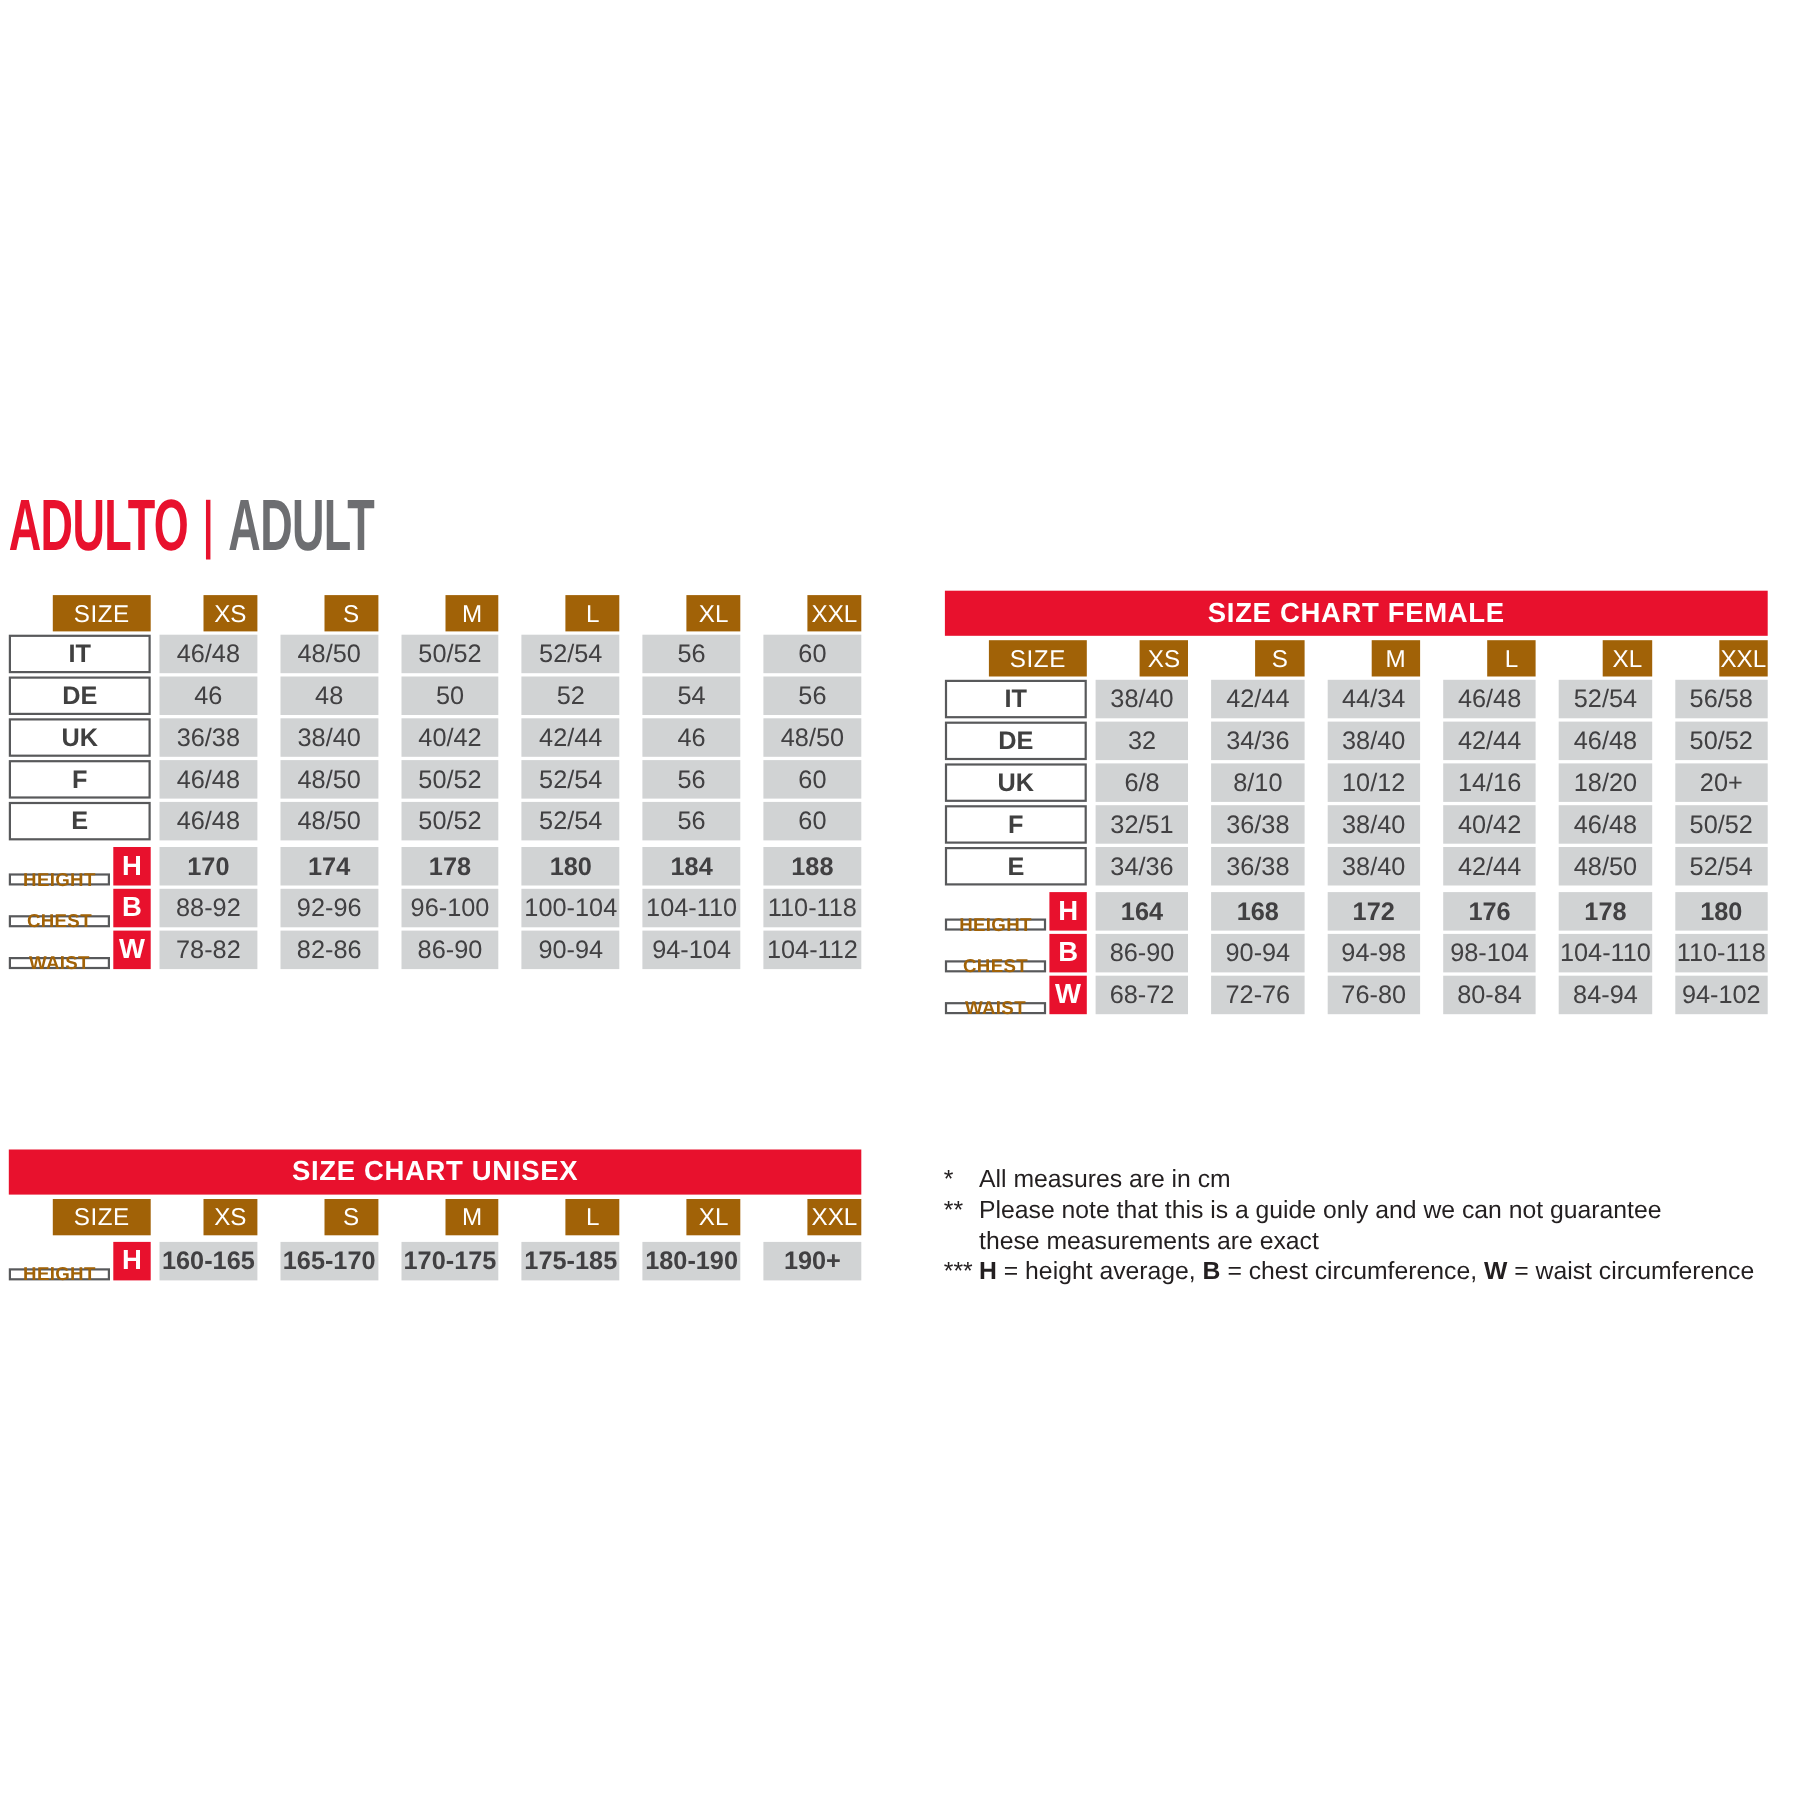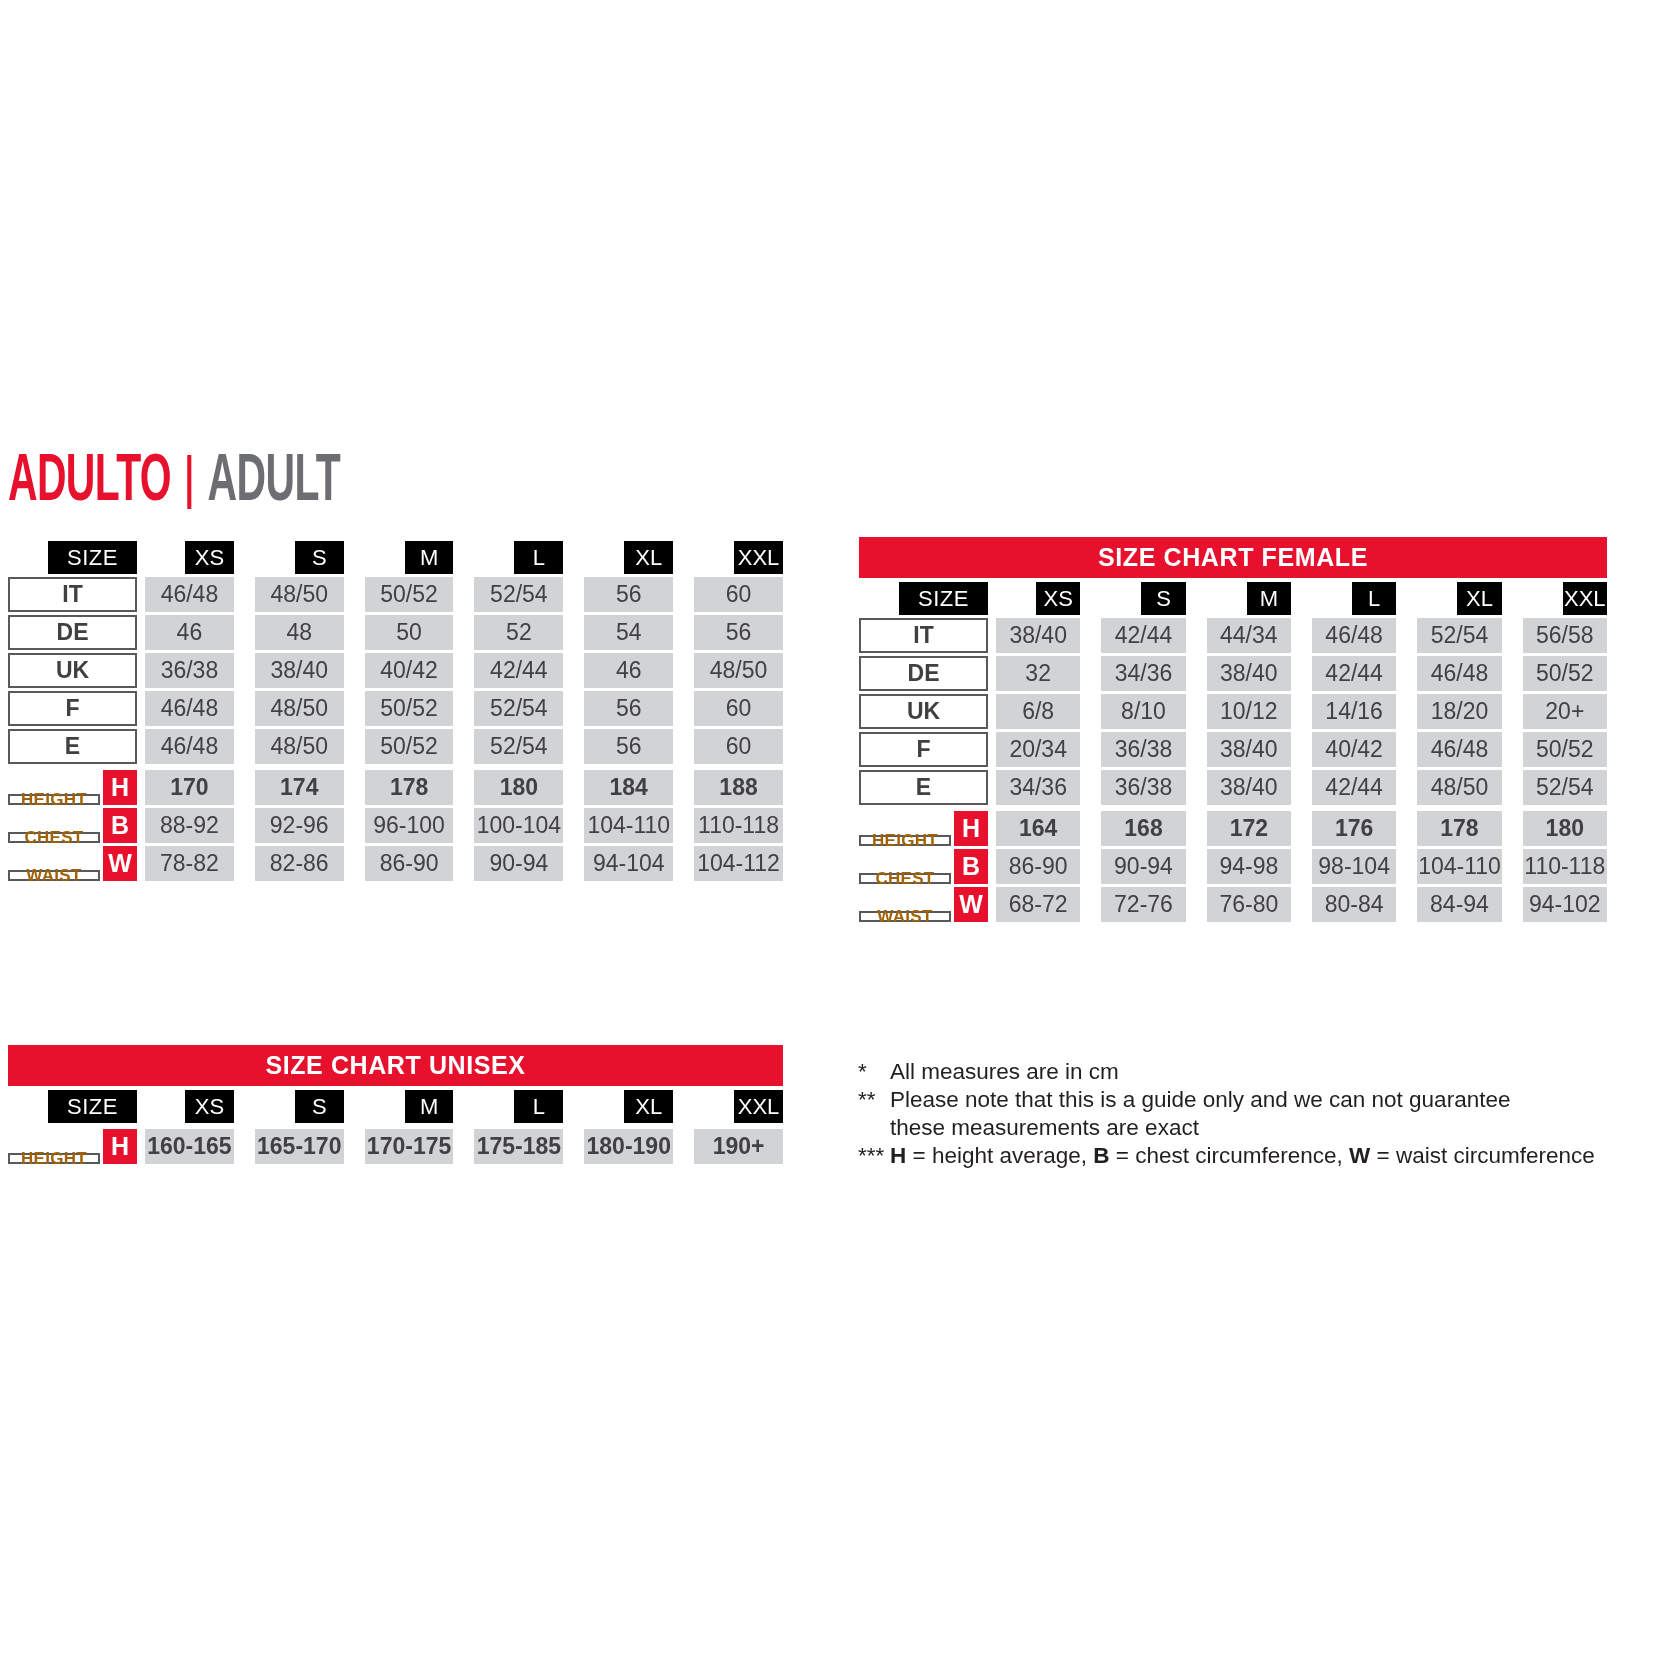--- a/index.html
+++ b/index.html
@@ -65,21 +65,21 @@
   .label-col {
     flex: 0 0 129px;
     width: 129px;
     margin-right: 8px;
     display: flex;
   }
   .cells { flex: 1; display: flex; gap: 21px; }
 
   .hcell {
     flex: 1;
-    background: #000000;
+    background: #a16207;
     color: #ffffff;
     font-size: 22px;
     display: flex;
     align-items: center;
     justify-content: center;
     margin-left: 40px;
   }
   .hcell.size-hd { letter-spacing: 0.5px; }
 
   .cell {
@@ -432,21 +432,21 @@
                 <div class="cell">20+</div>
               </div>
           </div>
 
           <div class="row">
             <div class="label-col">
               <div class="label-box">F</div>
             </div>
             <div class="cells">
 
-                <div class="cell">20/34</div>
+                <div class="cell">32/51</div>
 
                 <div class="cell">36/38</div>
 
                 <div class="cell">38/40</div>
 
                 <div class="cell">40/42</div>
 
                 <div class="cell">46/48</div>
 
                 <div class="cell">50/52</div>

